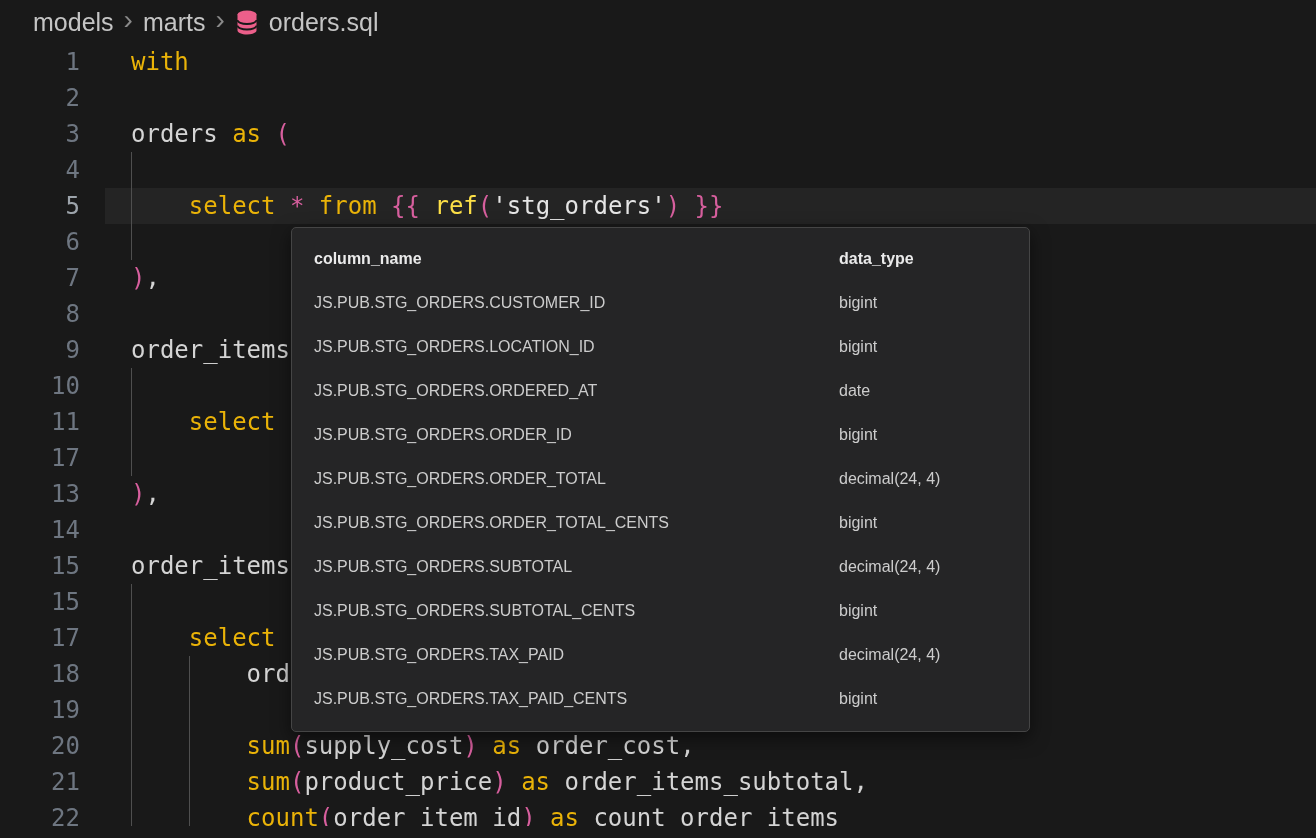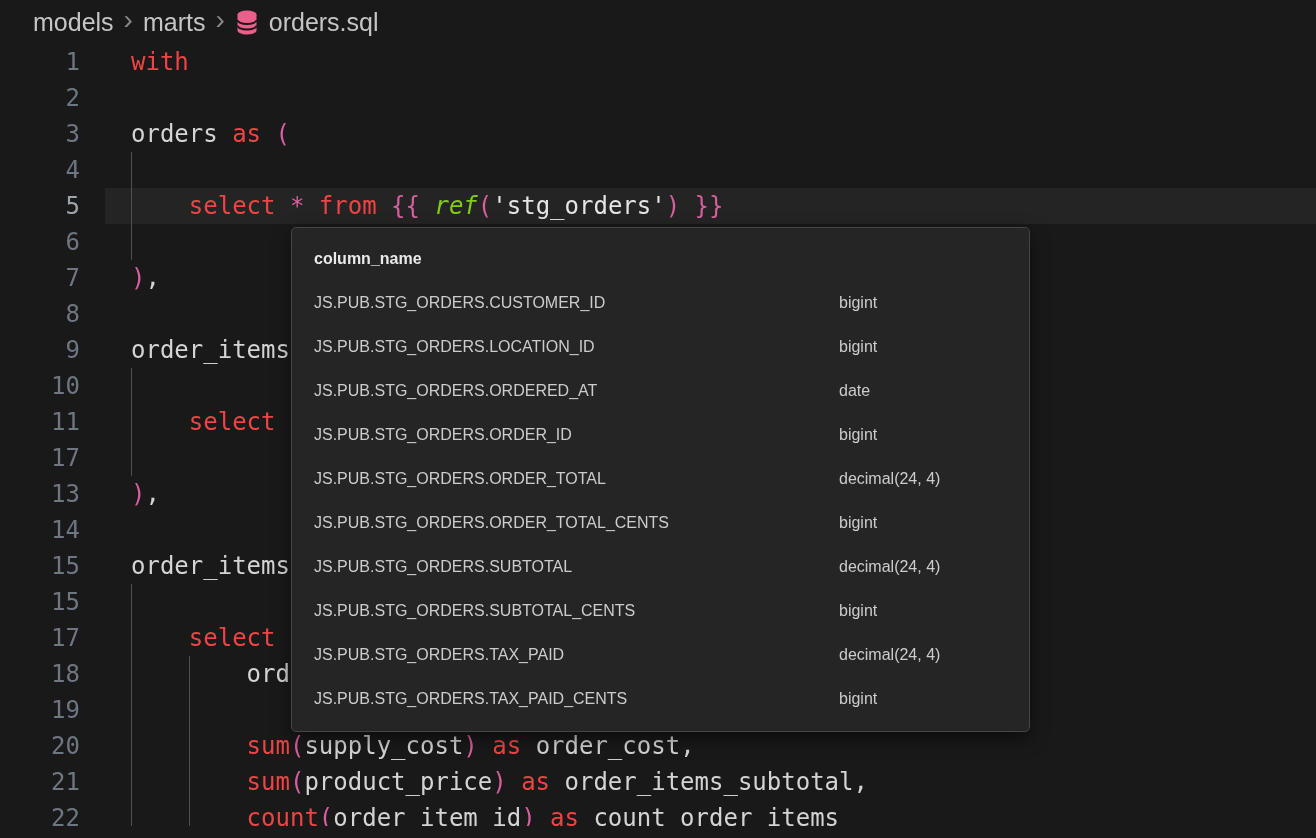--- a/index.html
+++ b/index.html
@@ -25,22 +25,22 @@
 
   
   .viewport { position:absolute; top:44px; left:0; right:0; height:782px; overflow:hidden; }
   .line { display:flex; height:36px; line-height:36px; font-size:24px; }
   .ln { width:80px; flex:none; text-align:right; color:#6e7681; user-select:none; }
   .content { flex:1; display:block; margin-left:25px; padding-left:26px; position:relative; white-space:pre; color:#d4d4d4; }
   .line.current .content { background:#242424; }
   .line.current .ln { color:#9da4ab; }
   .guide { position:absolute; top:0; bottom:0; width:1px; background:#4f4f4f; }
 
-  .tk-kw   { color:#ef4444; }
-  .tk-fn   { color:#84cc16;font-style:italic; }
+  .tk-kw   { color:#eab308; }
+  .tk-fn   { color:#fde047; }
   .tk-punc { color:#d75f9e; }
   .tk-str  { color:#e5e5e5; }
   .tk-id, .tk-ws { color:#d4d4d4; }
 
   
   .tooltip {
     position:absolute; left:291px; top:227px; width:739px;
     background:#252526; border:1px solid #454545; border-radius:5px;
     box-shadow:0 6px 18px rgba(0,0,0,.5);
     font-family:"Liberation Sans", sans-serif;
@@ -160,20 +160,21 @@
         <div class="line">
           <span class="ln">22</span>
           <span class="content"><i class="guide" style="left: 26px;"></i><i class="guide" style="left: 83.8px;"></i><span class="tk-ws">        </span><span class="tk-kw">count</span><span class="tk-punc">(</span><span class="tk-id">order_item_id</span><span class="tk-punc">)</span><span class="tk-ws"> </span><span class="tk-kw">as</span><span class="tk-ws"> </span><span class="tk-id">count_order_items</span></span>
         </div>
       </div>
   </div>
 
   <div class="tooltip">
     <div class="t-row t-head">
       <span>column_name</span>
+      <span>data_type</span>
     </div>
     <div id="tooltip-rows">
         <div class="t-row">
           <span class="t-col">JS.PUB.STG_ORDERS.CUSTOMER_ID</span>
           <span class="t-col">bigint</span>
         </div>
         <div class="t-row">
           <span class="t-col">JS.PUB.STG_ORDERS.LOCATION_ID</span>
           <span class="t-col">bigint</span>
         </div>

